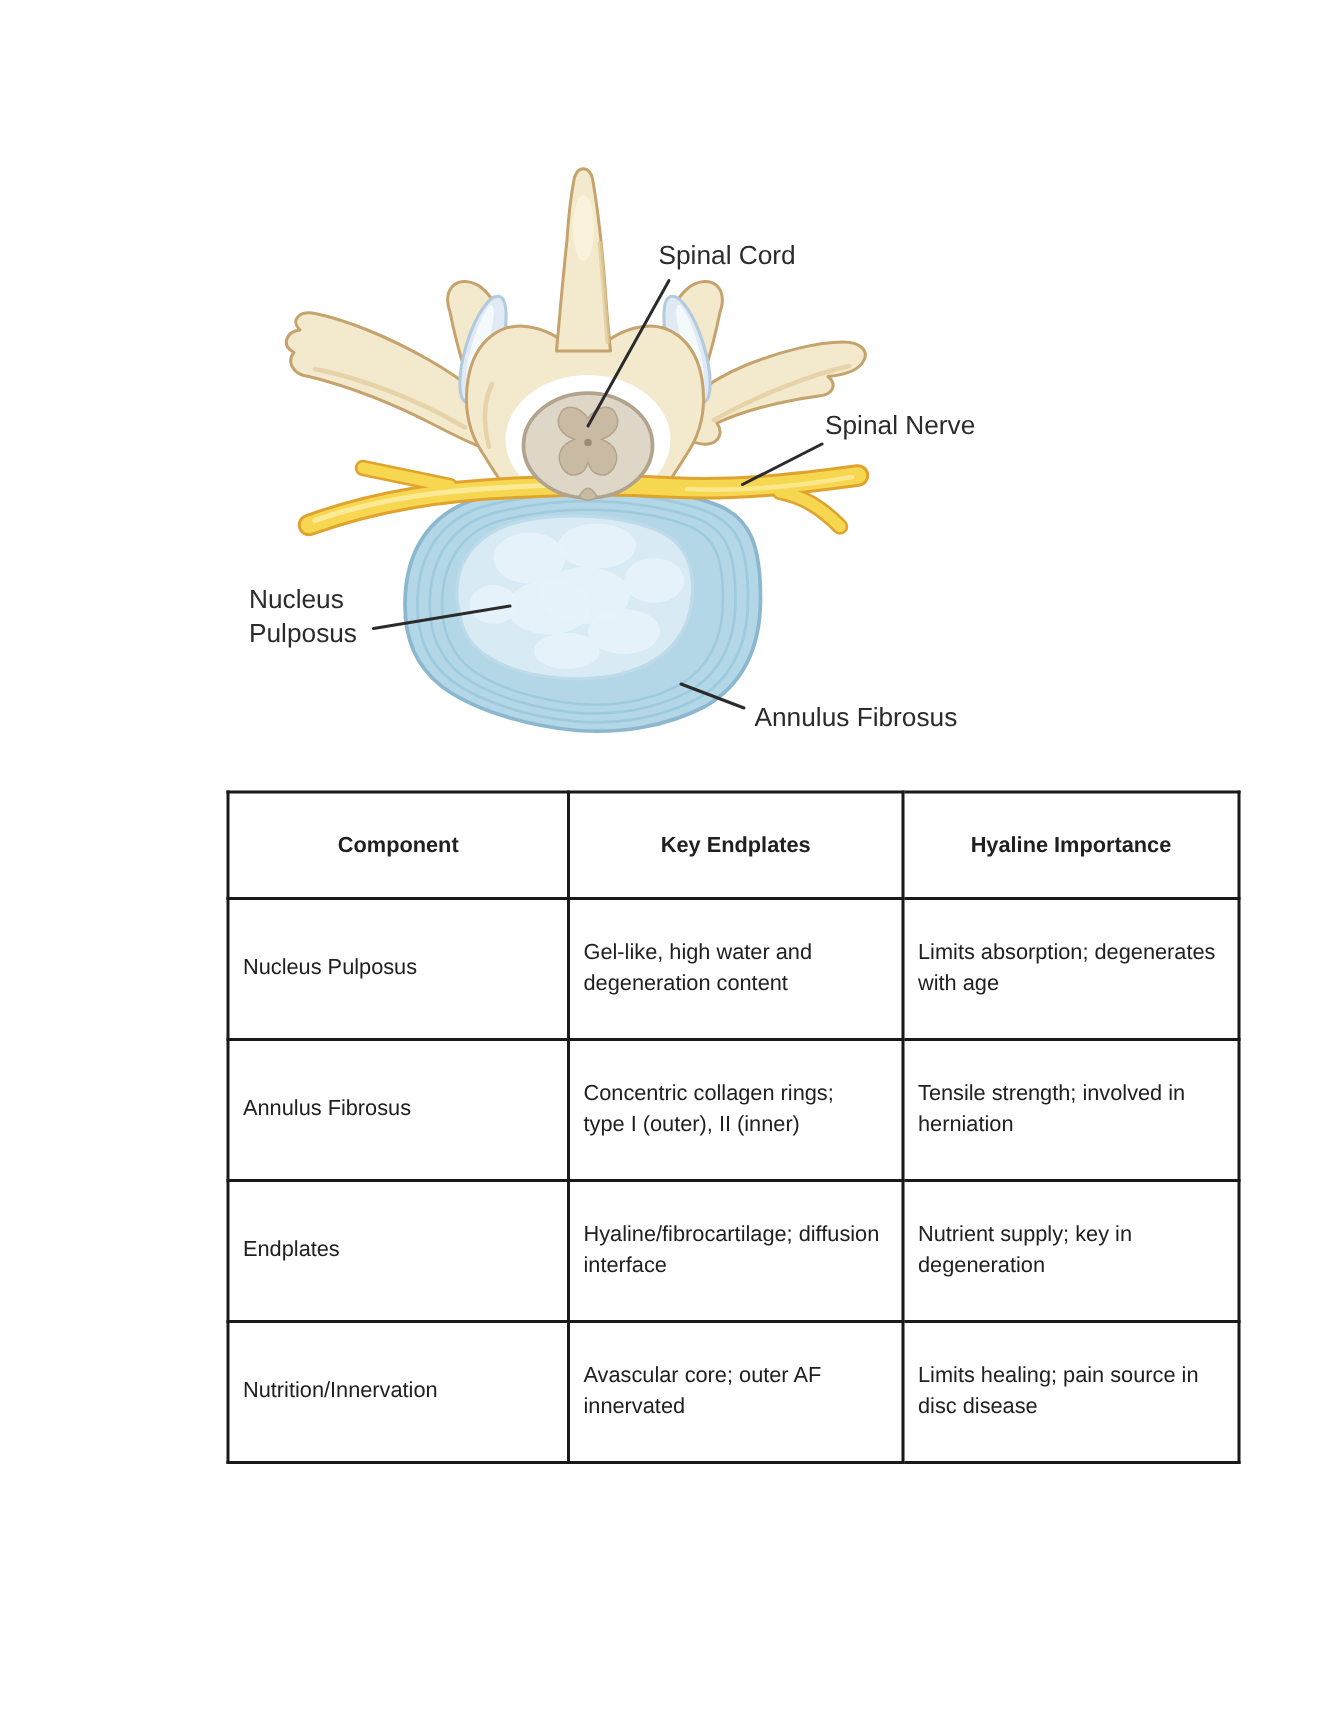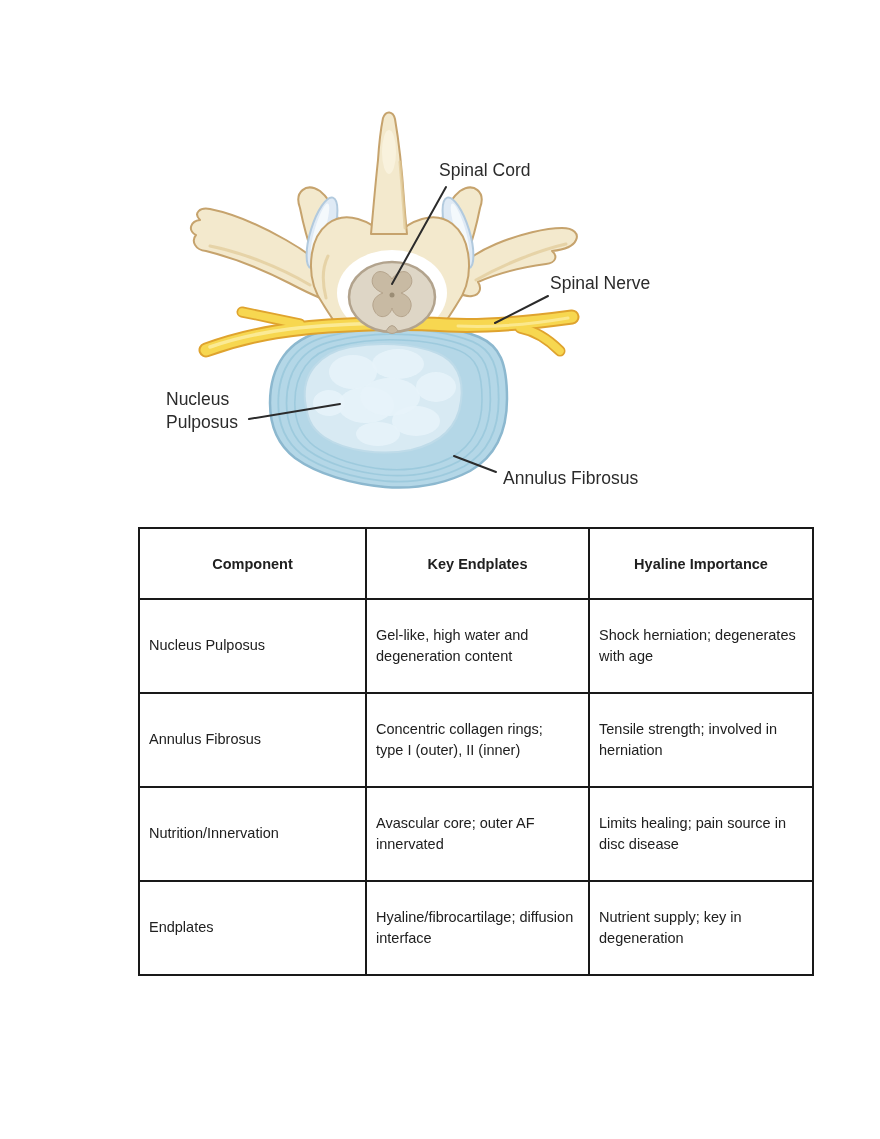--- a/index.html
+++ b/index.html
@@ -19,21 +19,21 @@
   .nucleus    { fill:#d8eaf3; stroke:#bedbe9; stroke-width:2; }
   .blob       { fill:#e7f3f9; stroke:none; opacity:.9; }
   .nerve-out  { fill:none; stroke:#dfa32e; stroke-linecap:round; }
   .nerve-in   { fill:none; stroke:#f7d750; stroke-linecap:round; }
   .nerve-hi   { fill:none; stroke:#fbec9c; stroke-linecap:round; }
   .cord       { fill:#ded6c6; stroke:#b2a38d; stroke-width:2.5; }
   .gmatter    { fill:#c8baa3; stroke:#b5a48c; stroke-width:1; }
   .leader     { stroke:#2b2b2b; stroke-width:2; stroke-linecap:round; fill:none; }
   .dlabel     { font-family:"Liberation Sans", sans-serif; font-size:17.5px; fill:#2b2b2b; }
   
-  #table-wrap { position:absolute; left:90px; top:527px; }
+  #table-wrap { position:absolute; left:103px; top:527px; }
   table.anatomy {
     border-collapse:collapse; table-layout:fixed; width:674px;
     font-size:14.5px; color:#202020; background:#fff;
   }
   table.anatomy th, table.anatomy td { border:2px solid #191919; }
   table.anatomy th {
     height:69px; font-weight:bold; text-align:center; vertical-align:middle;
     padding:0 8px; font-size:14.5px;
   }
   table.anatomy td {
@@ -164,34 +164,34 @@
         <tr>
           <th>Component</th>
           <th>Key Endplates</th>
           <th>Hyaline Importance</th>
         </tr>
       </thead>
       <tbody>
         <tr>
           <td class="comp">Nucleus Pulposus</td>
           <td>Gel-like, high water and degeneration content</td>
-          <td>Shock herniation; degenerates with age</td>
+          <td>Limits absorption; degenerates with age</td>
         </tr>
         <tr>
           <td class="comp">Annulus Fibrosus</td>
           <td>Concentric collagen rings; type I (outer), II (inner)</td>
           <td>Tensile strength; involved in herniation</td>
         </tr>
         <tr>
+          <td class="comp">Endplates</td>
+          <td>Hyaline/fibrocartilage; diffusion interface</td>
+          <td>Nutrient supply; key in degeneration</td>
+        </tr>
+        <tr>
           <td class="comp">Nutrition/Innervation</td>
           <td>Avascular core; outer AF innervated</td>
           <td>Limits healing; pain source in disc disease</td>
-        </tr>
-        <tr>
-          <td class="comp">Endplates</td>
-          <td>Hyaline/fibrocartilage; diffusion interface</td>
-          <td>Nutrient supply; key in degeneration</td>
         </tr>
       </tbody>
     </table>
   </div>
 
 </div>
 
 </body></html>

